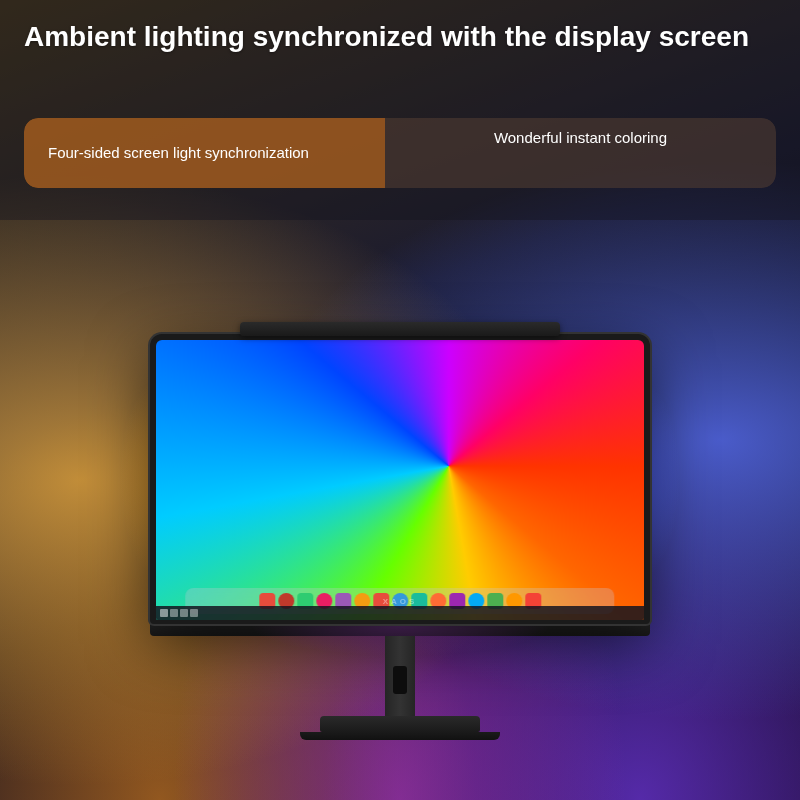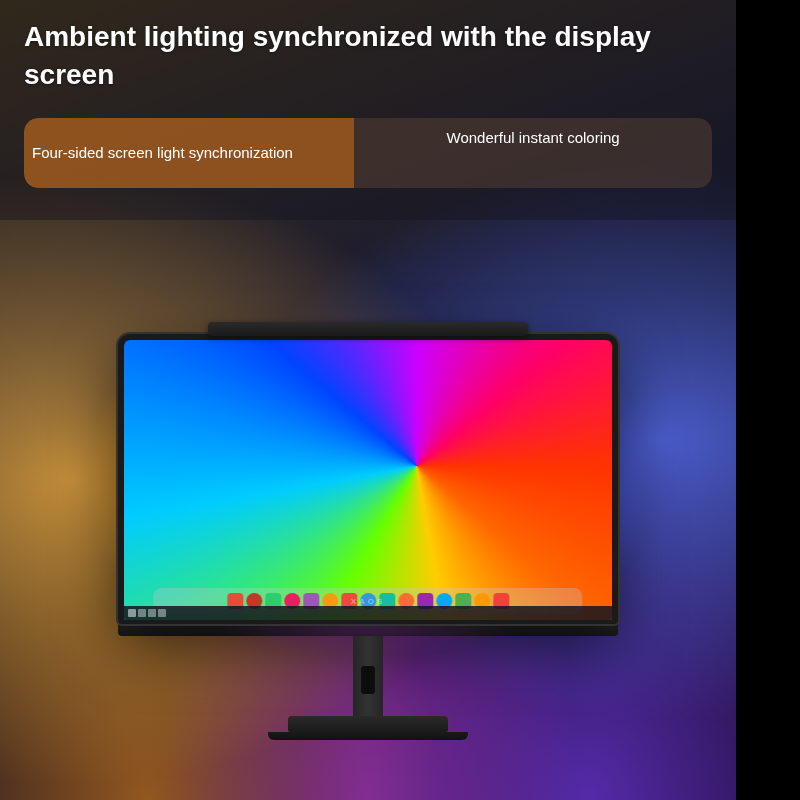--- a/index.html
+++ b/index.html
@@ -5,21 +5,21 @@
     * { margin: 0; padding: 0; box-sizing: border-box; }
     body {
       width: 800px;
       height: 800px;
       overflow: hidden;
       font-family: 'Arial', sans-serif;
       background: #000;
     }
 
     .scene {
-      width: 736px;
+      width: 800px;
       height: 800px;
       position: relative;
       overflow: hidden;
       text-decoration: underline;
     }
 
     
     .bg {
       position: absolute;
       inset: 0;
@@ -70,21 +70,21 @@
       height: 70px;
       border-radius: 14px;
       overflow: hidden;
     }
 
     .badge-left {
       background: rgba(160, 90, 30, 0.85);
       flex: 0 0 48%;
       display: flex;
       align-items: center;
-      padding: 10px 8px;
+      padding: 10px 24px;
       border-radius: 14px 0 0 14px;
     }
 
     .badge-right {
       background: rgba(80, 60, 50, 0.6);
       flex: 1;
       display: flex;
       align-items: flex-start;
       justify-content: center;
       padding: 10px 16px;

